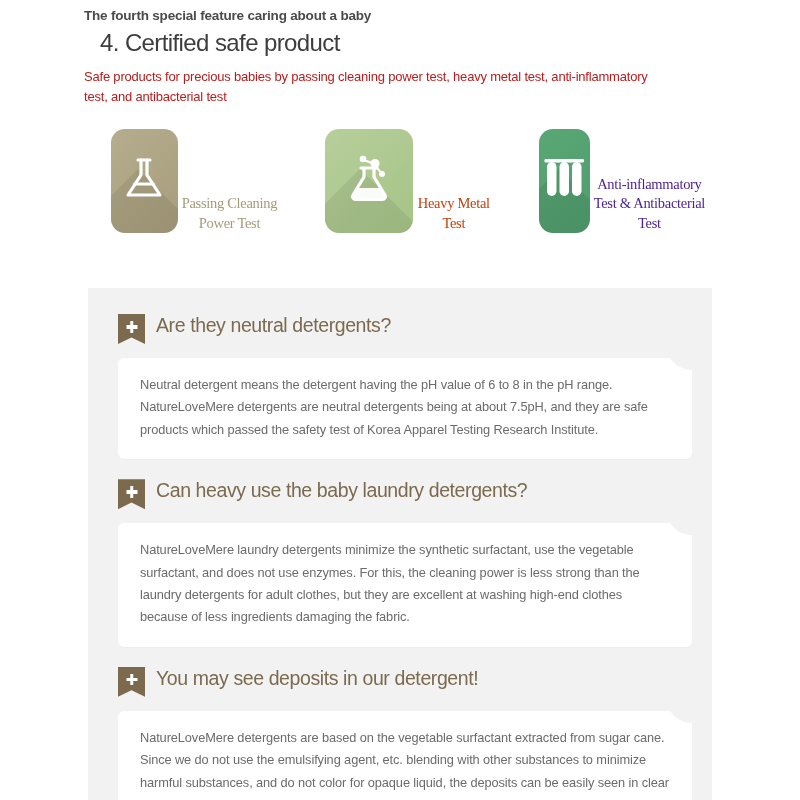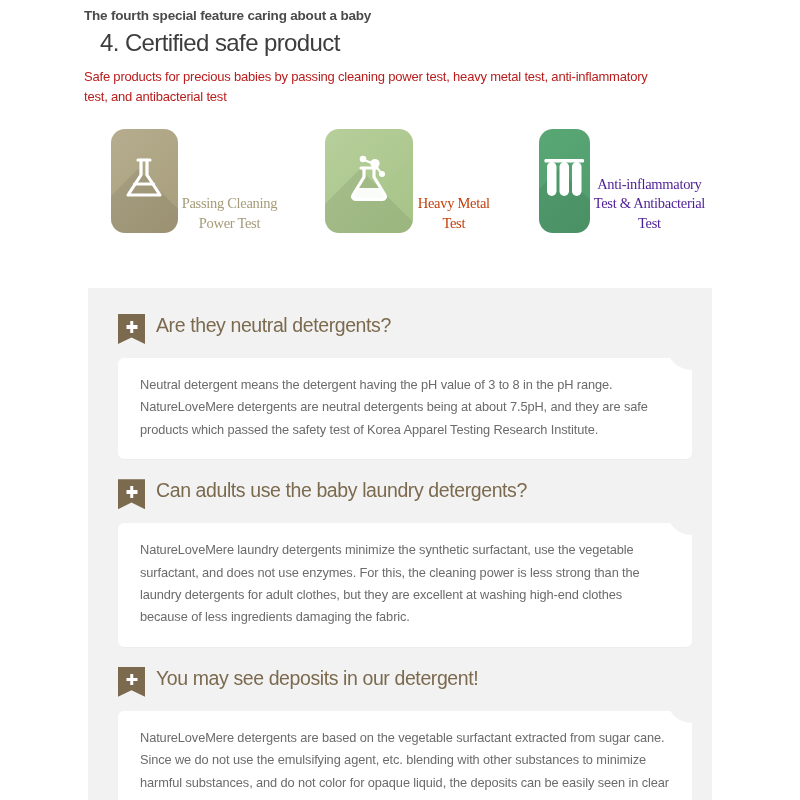--- a/index.html
+++ b/index.html
@@ -245,28 +245,28 @@
 
   <div class="faq-panel">
 
     <div class="faq-item">
       <div class="faq-head">
         <span class="plus-badge"></span>
         <h2 class="faq-q">Are they neutral detergents?</h2>
       </div>
       <div class="faq-card">
         <span class="corner"></span>
-        <p>Neutral detergent means the detergent having the pH value of 3 to 8 in the pH range. NatureLoveMere detergents are neutral detergents being at about 7.5pH, and they are safe products which passed the safety test of Korea Apparel Testing Research Institute.</p>
+        <p>Neutral detergent means the detergent having the pH value of 6 to 8 in the pH range. NatureLoveMere detergents are neutral detergents being at about 7.5pH, and they are safe products which passed the safety test of Korea Apparel Testing Research Institute.</p>
       </div>
     </div>
 
     <div class="faq-item">
       <div class="faq-head">
         <span class="plus-badge"></span>
-        <h2 class="faq-q">Can adults use the baby laundry detergents?</h2>
+        <h2 class="faq-q">Can heavy use the baby laundry detergents?</h2>
       </div>
       <div class="faq-card">
         <span class="corner"></span>
         <p>NatureLoveMere laundry detergents minimize the synthetic surfactant, use the vegetable surfactant, and does not use enzymes. For this, the cleaning power is less strong than the laundry detergents for adult clothes, but they are excellent at washing high-end clothes because of less ingredients damaging the fabric.</p>
       </div>
     </div>
 
     <div class="faq-item">
       <div class="faq-head">
         <span class="plus-badge"></span>

